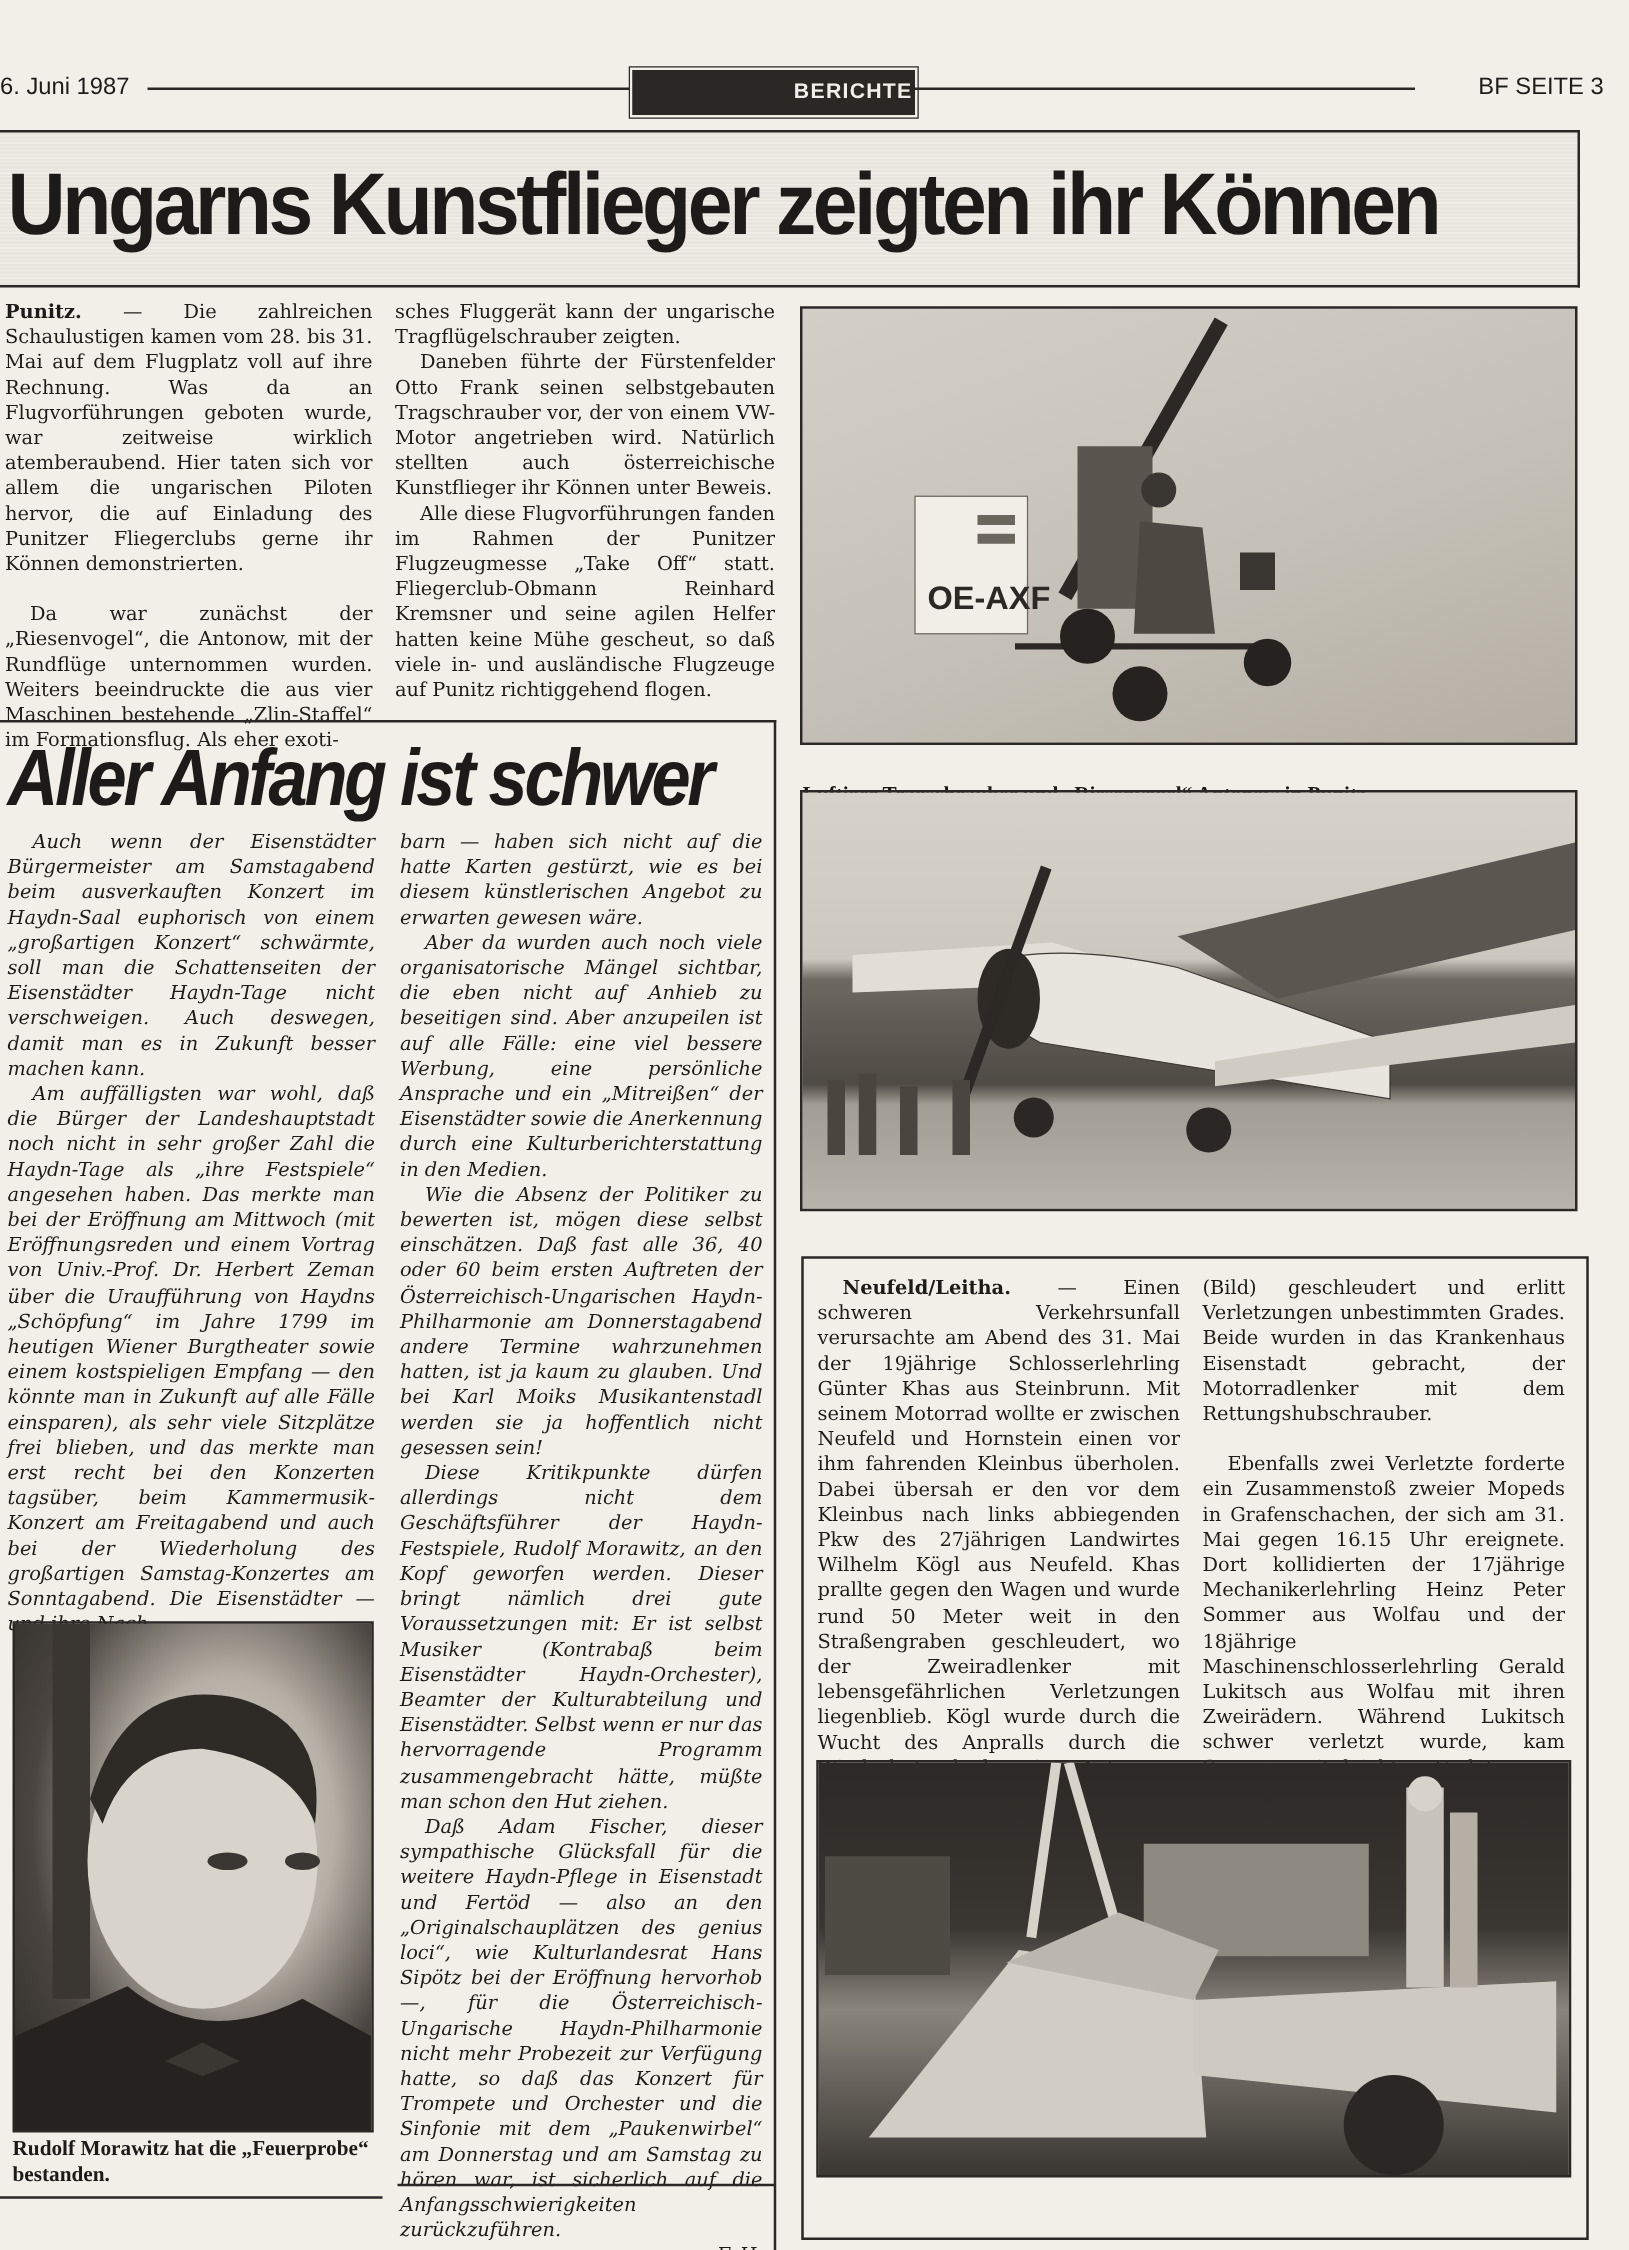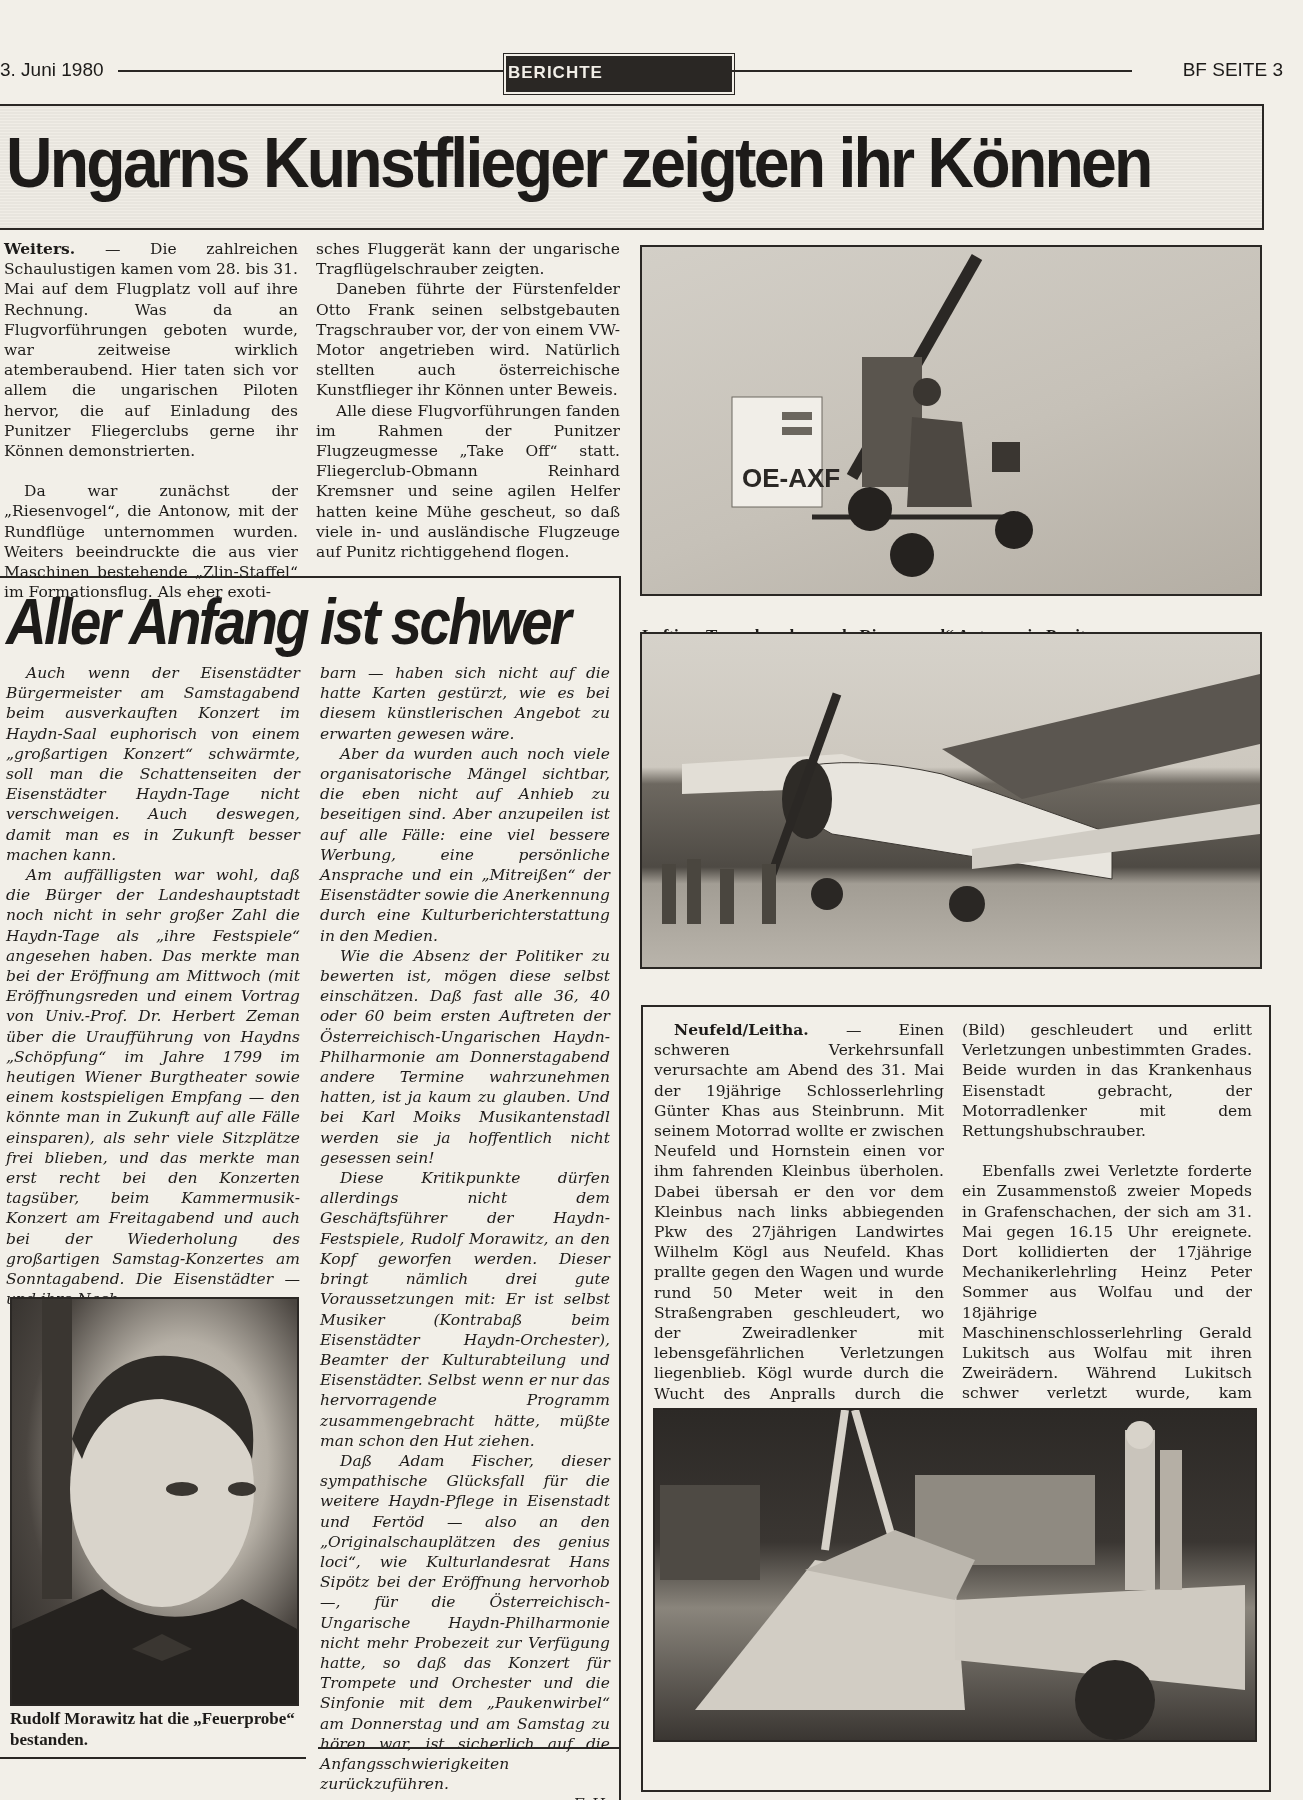--- a/index.html
+++ b/index.html
@@ -3,21 +3,21 @@
 <meta charset="utf-8">
 <style>
   html,body{margin:0;padding:0;}
   body{width:1303px;height:1800px;background:#f2efe8;position:relative;overflow:hidden;color:#1d1b19;font-family:"DejaVu Serif",serif;}
   .abs{position:absolute;}
   
   .hdr-date,.hdr-page{font-family:"Liberation Sans",sans-serif;font-size:19px;top:59px;}
   .hdr-date{left:0;}
   .hdr-page{right:20px;}
   .hdr-line{height:2px;background:#2a2724;top:70px;}
-  .hdr-badge{left:506px;top:56px;width:222px;height:32px;background:#2a2724;color:#f2efe8;font-family:"Liberation Sans",sans-serif;font-weight:bold;font-size:17px;letter-spacing:1px;text-align:left;line-height:30px;border:2px solid #2a2724;box-shadow:0 0 0 2px #f2efe8,0 0 0 3px #2a2724;}
+  .hdr-badge{left:506px;top:56px;width:222px;height:32px;background:#2a2724;color:#f2efe8;font-family:"Liberation Sans",sans-serif;font-weight:bold;font-size:17px;letter-spacing:1px;text-align:right;line-height:30px;border:2px solid #2a2724;box-shadow:0 0 0 2px #f2efe8,0 0 0 3px #2a2724;}
   
   .hl1-box{left:0;top:104px;width:1262px;height:122px;border:2px solid #2a2724;border-left:none;background:repeating-linear-gradient(0deg,#e8e5de 0 2px,#f0ede6 2px 3px);}
   .hl1{left:6px;top:118px;font-family:"Liberation Sans",sans-serif;font-weight:bold;font-size:70px;letter-spacing:-3px;transform:scaleX(0.92);transform-origin:left;white-space:nowrap;line-height:90px;}
   
   .col{font-size:15.5px;line-height:20.2px;text-align:justify;hyphens:manual;}
   .col p{margin:0;text-indent:20px;}
   .col p.ni{text-indent:0;}
   .col p.gap{margin-top:20px;}
   .ital{font-style:italic;}
   .bold{font-weight:bold;}
@@ -25,31 +25,31 @@
   .caption{font-family:"Liberation Serif",serif;font-weight:bold;font-size:17px;line-height:21px;}
   
   .box2{left:-2px;top:576px;width:621px;height:1300px;border-top:2px solid #2a2724;border-right:2px solid #2a2724;}
   .hl2{left:6px;top:582px;font-family:"Liberation Sans",sans-serif;font-weight:bold;font-style:italic;font-size:64px;letter-spacing:-3px;transform:scaleX(0.88);transform-origin:left;white-space:nowrap;line-height:80px;}
   .box3{left:641px;top:1005px;width:626px;height:783px;border:2px solid #2a2724;}
   .rule{height:2px;background:#2a2724;}
 </style>
 </head>
 <body>
 
-<div class="abs hdr-date">3. Juni 1980</div>
+<div class="abs hdr-date">6. Juni 1987</div>
 <div class="abs hdr-line" style="left:118px;width:388px;"></div>
 <div class="abs hdr-badge">BERICHTE</div>
 <div class="abs hdr-line" style="left:732px;width:400px;"></div>
 <div class="abs hdr-page">BF  SEITE 3</div>
 
 <div class="abs hl1-box"></div>
 <div class="abs hl1">Ungarns Kunstflieger zeigten ihr Können</div>
 
 <div class="abs col" style="left:4px;top:239px;width:294px;">
-  <p class="ni"><span class="bold">Weiters.</span><span> — Die zahlreichen Schaulustigen kamen vom 28. bis 31. Mai auf dem Flugplatz voll auf ihre Rechnung. Was da an Flugvorführungen geboten wurde, war zeitweise wirklich atemberaubend. Hier taten sich vor allem die ungarischen Piloten hervor, die auf Einladung des Punitzer Fliegerclubs gerne ihr Können demonstrierten.</span></p>
+  <p class="ni"><span class="bold">Punitz.</span><span> — Die zahlreichen Schaulustigen kamen vom 28. bis 31. Mai auf dem Flugplatz voll auf ihre Rechnung. Was da an Flugvorführungen geboten wurde, war zeitweise wirklich atemberaubend. Hier taten sich vor allem die ungarischen Piloten hervor, die auf Einladung des Punitzer Fliegerclubs gerne ihr Können demonstrierten.</span></p>
   <p class="gap">Da war zunächst der „Riesenvogel“, die Antonow, mit der Rundflüge unternommen wurden. Weiters beeindruckte die aus vier Maschinen bestehende „Zlin-Staffel“ im Formationsflug. Als eher exoti-</p>
 </div>
 
 <div class="abs col" style="left:316px;top:239px;width:304px;">
   <p class="ni">sches Fluggerät kann der ungarische Tragflügelschrauber zeigten.</p>
   <p>Daneben führte der Fürstenfelder Otto Frank seinen selbstgebauten Tragschrauber vor, der von einem VW-Motor angetrieben wird. Natürlich stellten auch österreichische Kunstflieger ihr Können unter Beweis.</p>
   <p>Alle diese Flugvorführungen fanden im Rahmen der Punitzer Flugzeugmesse „Take Off“ statt. Fliegerclub-Obmann Reinhard Kremsner und seine agilen Helfer hatten keine Mühe gescheut, so daß viele in- und ausländische Flugzeuge auf Punitz richtiggehend flogen.</p>
 </div>
 
 <div class="abs photo" style="left:640px;top:245px;width:618px;height:347px;background:linear-gradient(160deg,#d3cfc7 0%,#c6c1b8 55%,#b4aea4 100%);">

